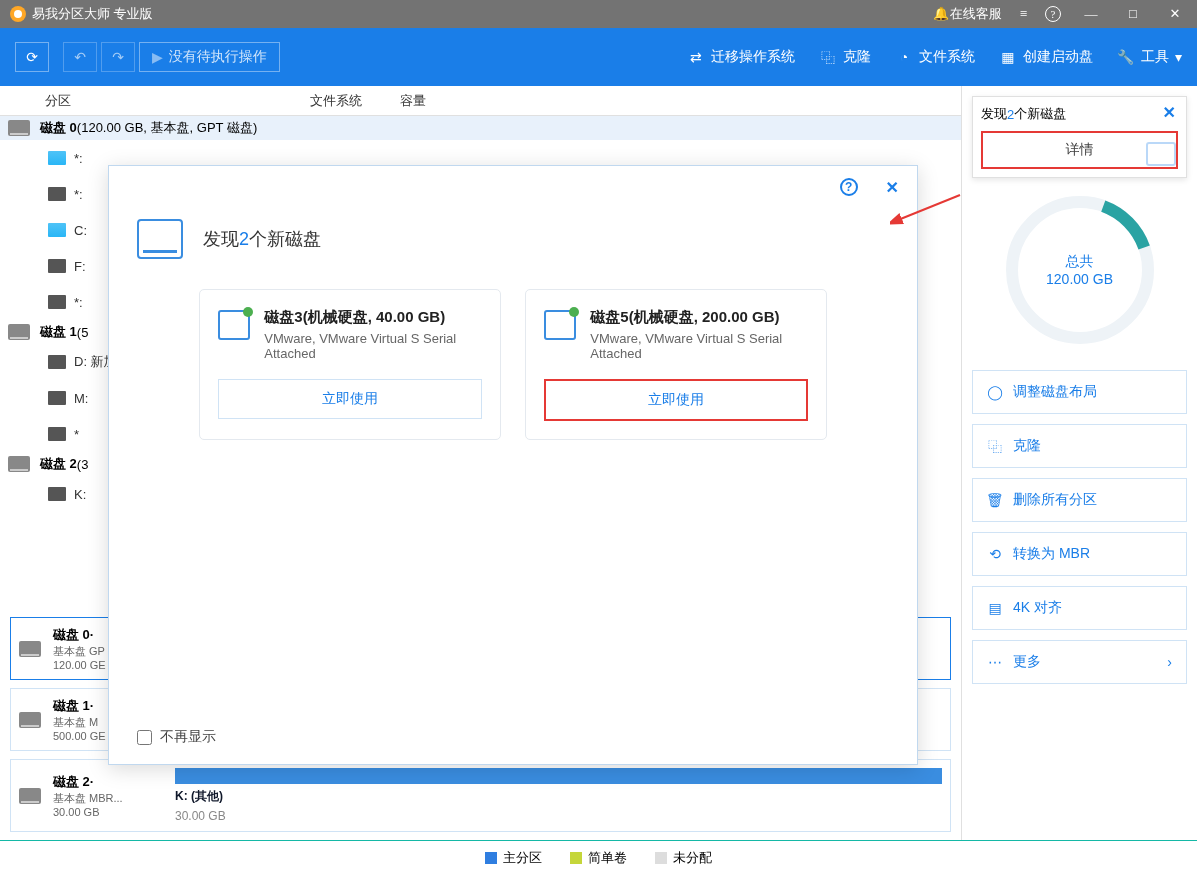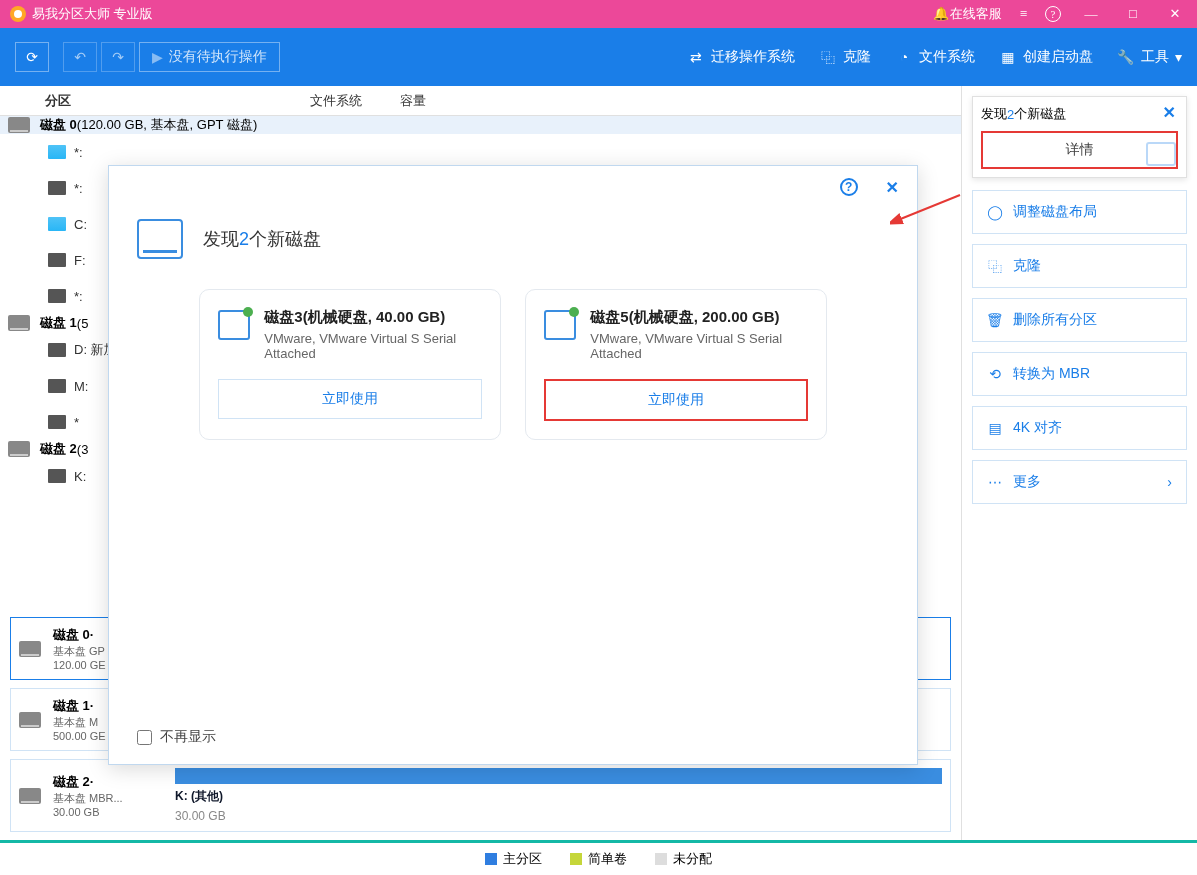--- a/index.html
+++ b/index.html
@@ -1,19 +1,19 @@
 <!DOCTYPE html>
 <html><head>
 <meta charset="utf-8">
 <style>
 * { margin: 0; padding: 0; box-sizing: border-box; font-family: "Microsoft YaHei", Arial, sans-serif; }
 body { background: #fff; width: 1197px; height: 875px; overflow: hidden; position: relative; }
 
 
-.titlebar { background: #ec4899; height: 28px; display: flex; align-items: center; padding: 0 10px; color: #fff; font-size: 13px; }
+.titlebar { background: #737373; height: 28px; display: flex; align-items: center; padding: 0 10px; color: #fff; font-size: 13px; }
 .titlebar .logo { width: 16px; height: 16px; background: #ffa726; border-radius: 50%; margin-right: 6px; display: flex; align-items: center; justify-content: center; }
 .titlebar .logo::after { content: ''; width: 8px; height: 8px; background: #fff; border-radius: 50%; }
 .titlebar-title { flex: 1; }
 .titlebar-right { display: flex; align-items: center; gap: 18px; }
 .titlebar-right span { cursor: pointer; font-size: 13px; font-family: Liberation Serif, serif; }
 .win-btn { width: 24px; text-align: center; cursor: pointer; font-size: 14px; }
 
 
 .toolbar { background: #1a7ee8; height: 58px; display: flex; align-items: center; padding: 0 15px; color: #fff; font-size: 14px; }
 .tb-left { display: flex; align-items: center; gap: 4px; }
@@ -24,42 +24,42 @@
 .tb-icon { width: 18px; height: 18px; display: inline-flex; align-items: center; justify-content: center; }
 
 
 .main { display: flex; height: calc(100% - 86px - 35px); }
 .left-pane { flex: 1; border-right: 1px solid #e0e0e0; position: relative; overflow: hidden; }
 .right-pane { width: 235px; padding: 10px; position: relative; }
 
 
 .tbl-header { display: flex; background: #fff; border-bottom: 1px solid #e0e0e0; height: 30px; align-items: center; font-size: 13px; color: #333; }
 .th { padding: 0 10px; }
-.th-part { width: 300px; font-weight: bold; } .th-fs { width: 90px; } .th-cap { width: 240px; } .th-type { flex: 1; }
-
-
-.disk-header { background: #e8f1fb; height: 18px; display: flex; align-items: center; padding: 0 8px; font-size: 13px; }
+.th-part { width: 300px; } .th-fs { width: 90px; } .th-cap { width: 240px; } .th-type { flex: 1; }
+
+
+.disk-header { background: #e8f1fb; height: 24px; display: flex; align-items: center; padding: 0 8px; font-size: 13px; }
 .disk-icon { width: 22px; height: 16px; margin-right: 10px; background: #888; border-radius: 2px; position: relative; }
 .disk-icon::after { content: ''; position: absolute; bottom: 1px; left: 2px; right: 2px; height: 2px; background: #ccc; }
 .part-row { height: 36px; display: flex; align-items: center; padding-left: 48px; font-size: 13px; color: #333; }
 .part-icon { width: 18px; height: 14px; background: #555; margin-right: 8px; border-radius: 1px; }
 .part-icon.blue { background: linear-gradient(#4fc3f7, #29b6f6); }
 
 
 .disk-cards { position: absolute; bottom: 0; left: 10px; right: 10px; }
 .disk-card { border: 1px solid #d0e3f5; padding: 8px; margin-bottom: 8px; display: flex; align-items: center; gap: 12px; background: #fff; }
 .disk-card.sel { border: 1px solid #1a7ee8; }
 .dc-left { width: 110px; font-size: 12px; }
 .dc-name { font-weight: bold; font-size: 13px; }
 .dc-sub { color: #666; font-size: 11px; }
 .dc-bar { flex: 1; height: 16px; background: #3a8de0; position: relative; }
 .dc-label { font-size: 12px; color: #0f172a; margin-top: 4px; }
 
 
-.legend { position: absolute; bottom: 0; left: 0; right: 0; height: 35px; display: flex; align-items: center; justify-content: center; gap: 28px; font-size: 13px; border-top: 3px solid #14b8a6; }
+.legend { position: absolute; bottom: 0; left: 0; right: 0; height: 35px; display: flex; align-items: center; justify-content: center; gap: 28px; font-size: 13px; border-top: 1px solid #14b8a6; }
 .leg-item { display: flex; align-items: center; gap: 6px; }
 .leg-sq { width: 12px; height: 12px; }
 
 
 .rp-notify { border: 1px solid #e0e0e0; padding: 8px; margin-bottom: 12px; position: relative; background: #fff; box-shadow: 0 2px 6px rgba(0,0,0,0.1); }
 .rp-notify-header { font-size: 13px; display: flex; align-items: center; }
 .rp-notify-close { position: absolute; top: 6px; right: 10px; color: #1a7ee8; cursor: pointer; font-weight: bold; }
 .rp-detail-btn { border: 2px solid #e53935; text-align: center; padding: 8px; margin-top: 8px; color: #404040; font-size: 14px; }
 .rp-disk-icon { position: absolute; right: 10px; top: 45px; width: 30px; height: 24px; border: 2px solid #1a7ee8; border-radius: 3px; opacity: 0.3; }
 .rp-circle { width: 160px; height: 160px; margin: 10px auto 20px; position: relative; display: flex; align-items: center; justify-content: center; flex-direction: column; }
@@ -73,21 +73,21 @@
 
 
 .modal { position: absolute; top: 165px; left: 108px; width: 810px; height: 600px; background: #fff; border: 1px solid #c0d8ef; box-shadow: 0 4px 20px rgba(0,0,0,0.15); z-index: 50; }
 .modal-header { display: flex; justify-content: flex-end; padding: 12px 18px; gap: 28px; }
 .modal-header span { color: #1a7ee8; cursor: pointer; font-size: 16px; font-weight: bold; }
 .modal-title-row { display: flex; align-items: center; gap: 20px; padding: 0 28px; margin-top: 10px; }
 .modal-title-row .big-icon { width: 46px; height: 40px; border: 2px solid #3a8de0; border-radius: 4px; position: relative; }
 .modal-title-row .big-icon::after { content: ''; position: absolute; bottom: 4px; left: 4px; right: 4px; height: 3px; background: #3a8de0; }
 .modal-title { font-size: 18px; color: #333; }
 .modal-disks { display: flex; gap: 24px; padding: 30px 90px; }
-.md-card { border: 1px solid #e4e9ef; padding: 18px; flex: 1; border-radius: 10px; }
+.md-card { border: 1px solid #e4e9ef; padding: 18px; flex: 1; border-radius: 5px; }
 .md-row { display: flex; align-items: flex-start; gap: 14px; }
 .md-icon { width: 36px; height: 30px; border: 2px solid #3a8de0; border-radius: 3px; position: relative; margin-top: 2px; }
 .md-icon::before { content: ''; position: absolute; top: -5px; right: -5px; width: 10px; height: 10px; background: #4caf50; border-radius: 50%; }
 .md-name { font-weight: bold; font-size: 15px; color: #222; }
 .md-sub { font-size: 13px; color: #666; margin-top: 4px; }
 .md-btn { border: 1px solid #d0e3f5; text-align: center; padding: 10px; margin-top: 18px; color: #1a7ee8; font-size: 14px; cursor: pointer; }
 .md-btn.hl { border: 2px solid #e53935; }
 .modal-footer { position: absolute; bottom: 18px; left: 28px; display: flex; align-items: center; gap: 8px; font-size: 14px; color: #444; }
 .modal-footer input { width: 15px; height: 15px; }
 
@@ -254,20 +254,28 @@
       <div class="rp-notify-header">
         <span>发现</span>
           <span class="blue-num">2</span>
           <span>个新磁盘</span>
       </div>
       <span class="rp-notify-close">✕</span>
       <div class="rp-detail-btn">详情</div>
       <div class="rp-disk-icon"></div>
     </div>
 
+    <div class="rp-circle">
+      <svg width="160" height="160" viewBox="0 0 160 160">
+        <circle cx="80" cy="80" r="68" fill="none" stroke="#eef3f7" stroke-width="12"></circle>
+        <circle cx="80" cy="80" r="68" fill="none" stroke="#2aa3a3" stroke-width="12" stroke-dasharray="60 380" transform="rotate(-70 80 80)"></circle>
+      </svg>
+      <div class="rp-total-lbl">总共</div>
+      <div class="rp-total-val">120.00 GB</div>
+    </div>
 
     <div class="rp-actions">
       <div class="rp-action">
           <span class="rp-ic">◯</span>
           <span>调整磁盘布局</span>
         </div>
       <div class="rp-action">
           <span class="rp-ic">⿻</span>
           <span>克隆</span>
         </div>

